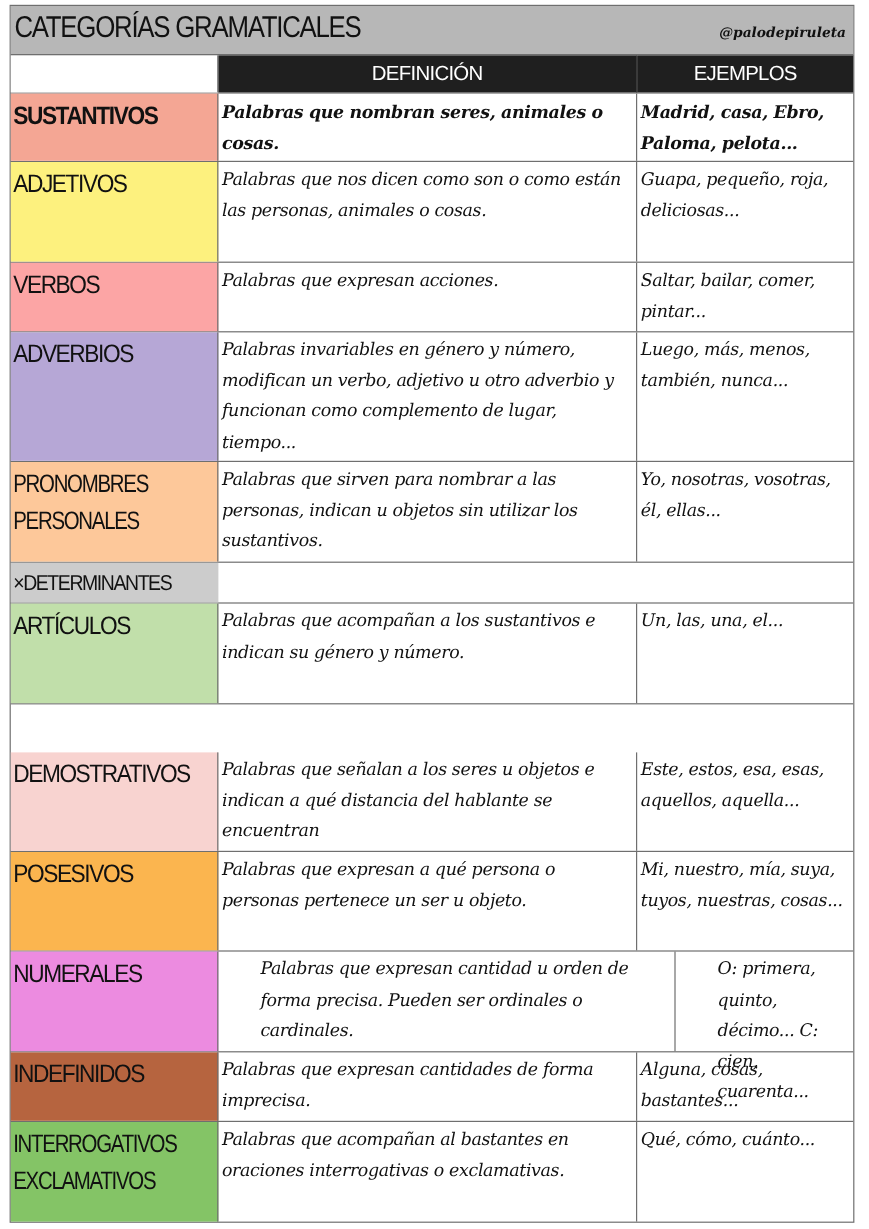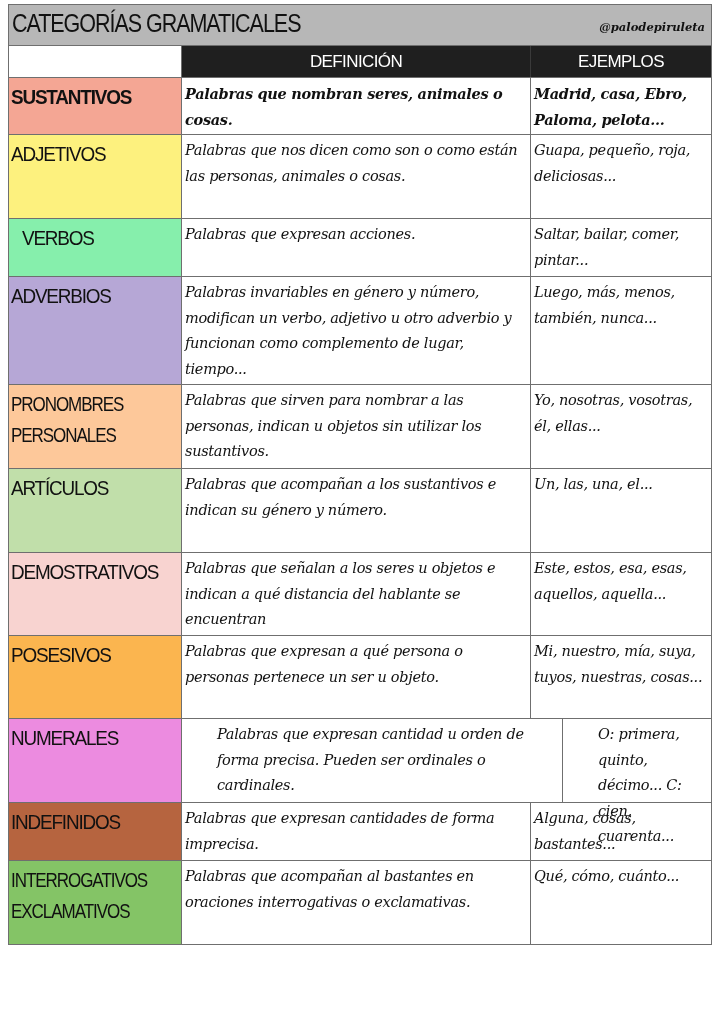--- a/index.html
+++ b/index.html
@@ -82,21 +82,21 @@
       <div class="row" style="height: 84px;">
         <div class="c1" style="background: rgb(253, 241, 126);">
           <div class="cat">
             <span>ADJETIVOS</span>
           </div>
         </div>
         <div class="c2 txt">Palabras que nos dicen como son o como están las personas, animales o cosas.</div>
         <div class="c3 txt">Guapa, pequeño, roja, deliciosas...</div>
       </div>
       <div class="row" style="height: 58px;">
-        <div class="c1" style="background: #86efac; padding-left: 11px;">
+        <div class="c1" style="background: #fca5a5;">
           <div class="cat">
             <span>VERBOS</span>
           </div>
         </div>
         <div class="c2 txt">Palabras que expresan acciones.</div>
         <div class="c3 txt">Saltar, bailar, comer, pintar...</div>
       </div>
       <div class="row" style="height: 108px;">
         <div class="c1" style="background: rgb(182, 167, 214);">
           <div class="cat">
@@ -113,32 +113,40 @@
               <span>PRONOMBRES</span>
               <span>PERSONALES</span>
             </span>
           </div>
         </div>
         <div class="c2 txt">Palabras que sirven para nombrar a las personas, indican u objetos sin utilizar los sustantivos.</div>
         <div class="c3 txt">Yo, nosotras, vosotras, él, ellas...</div>
       </div>
     </div>
 
+  <div class="row sub-row" id="subrow" style="height: 34px;">
+    <div class="c1" style="background: rgb(204, 204, 204);">
+        <div class="cat">
+          <span>×DETERMINANTES</span>
+        </div>
+      </div>
+    <div class="sub-fill"></div>
+  </div>
 
   <div id="rows-b">
       <div class="row" style="height: 84px;">
         <div class="c1" style="background: rgb(193, 223, 170);">
           <div class="cat">
             <span>ARTÍCULOS</span>
           </div>
         </div>
         <div class="c2 txt">Palabras que acompañan a los sustantivos e indican su género y número.</div>
         <div class="c3 txt">Un, las, una, el...</div>
       </div>
-      <div class="row" style="height: 83px;">
+      <div class="row" style="height: 83px; margin-top: 40px;">
         <div class="c1" style="background: rgb(248, 211, 208);">
           <div class="cat">
             <span>DEMOSTRATIVOS</span>
           </div>
         </div>
         <div class="c2 txt">Palabras que señalan a los seres u objetos e indican a qué distancia del hablante se encuentran</div>
         <div class="c3 txt">Este, estos, esa, esas, aquellos, aquella...</div>
       </div>
       <div class="row" style="height: 83px;">
         <div class="c1" style="background: rgb(251, 181, 79);">

